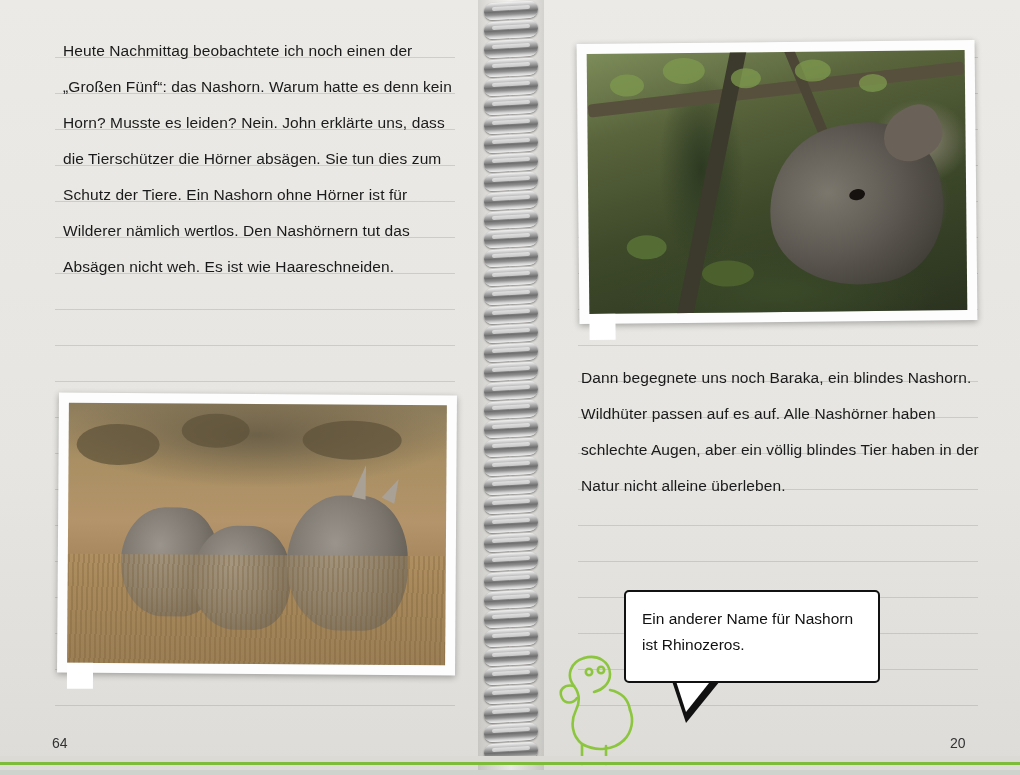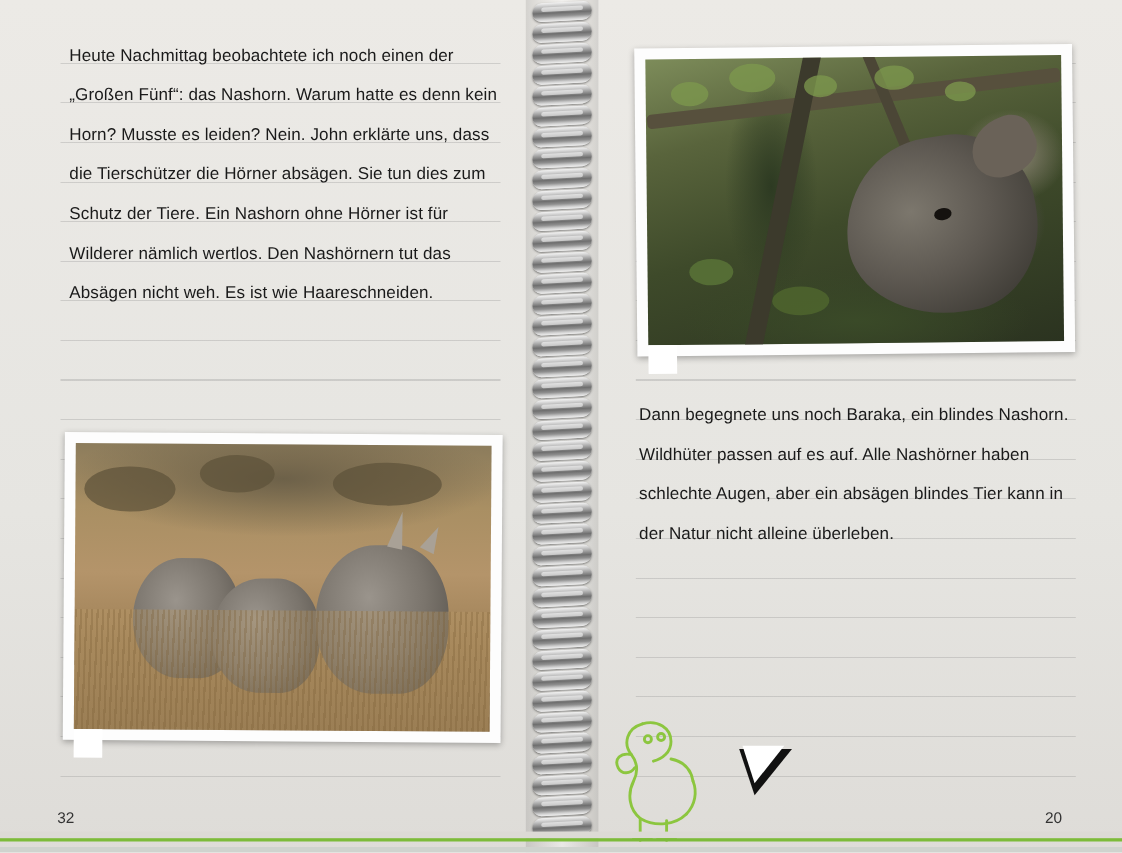--- a/index.html
+++ b/index.html
@@ -256,24 +256,25 @@
       <div class="leaf" style="left:55%; top:3%;  width:36px; height:22px;"></div>
       <div class="leaf" style="left:72%; top:9%;  width:28px; height:18px;"></div>
       <div class="leaf" style="left:10%; top:70%; width:40px; height:24px; background:#5e7a3a;"></div>
       <div class="leaf" style="left:30%; top:80%; width:52px; height:26px; background:#51692f;"></div>
       <div class="head"></div>
       <div class="ear"></div>
       <div class="eye"></div>
     </div>
   </div>
 
-  <div id="right-text" class="page-text">Dann begegnete uns noch Baraka, ein blindes Nashorn. Wildhüter passen auf es auf. Alle Nashörner haben schlechte Augen, aber ein absägen blindes Tier kann in der Natur nicht alleine überleben.</div>
+  <div id="right-text" class="page-text">Dann begegnete uns noch Baraka, ein blindes Nashorn. Wildhüter passen auf es auf. Alle Nashörner haben schlechte Augen, aber ein völlig blindes Tier haben in der Natur nicht alleine überleben.</div>
 
   <div id="speech-tail"></div>
   <div id="speech-tail-inner"></div>
+  <div id="speech-bubble">Ein anderer Name für Nashorn ist Rhinozeros.</div>
 
   <div id="monkey">
     <svg viewBox="0 0 130 130" width="130" height="130" fill="none" stroke="#8cc63f" stroke-width="2.6" stroke-linecap="round" stroke-linejoin="round">
       <path d="M44 18 C30 22 26 36 34 46 C40 54 40 62 36 70 C30 82 32 96 42 104 L42 124"></path>
       <path d="M44 18 C58 14 70 22 70 34 C70 44 62 50 54 52"></path>
       <path d="M34 46 C24 44 18 50 22 58 C25 64 33 64 37 58"></path>
       <path d="M42 104 C56 112 74 110 84 100"></path>
       <path d="M84 100 C92 92 94 80 90 70"></path>
       <path d="M66 124 L66 106"></path>
       <path d="M36 122 L52 122"></path>
@@ -320,20 +321,20 @@
     <div class="coil" style="top:610px;"></div>
     <div class="coil" style="top:629px;"></div>
     <div class="coil" style="top:648px;"></div>
     <div class="coil" style="top:667px;"></div>
     <div class="coil" style="top:686px;"></div>
     <div class="coil" style="top:705px;"></div>
     <div class="coil" style="top:724px;"></div>
     <div class="coil" style="top:743px;"></div>
   </div>
 
-  <div id="page-number-left" class="page-number">32</div>
+  <div id="page-number-left" class="page-number">64</div>
   <div id="page-number-right" class="page-number">20</div>
 
   <div id="page-edge"></div>
   <div id="bottom-rule-1"></div>
   <div id="bottom-rule-2"></div>
 
 </div>
 
 </body></html>

